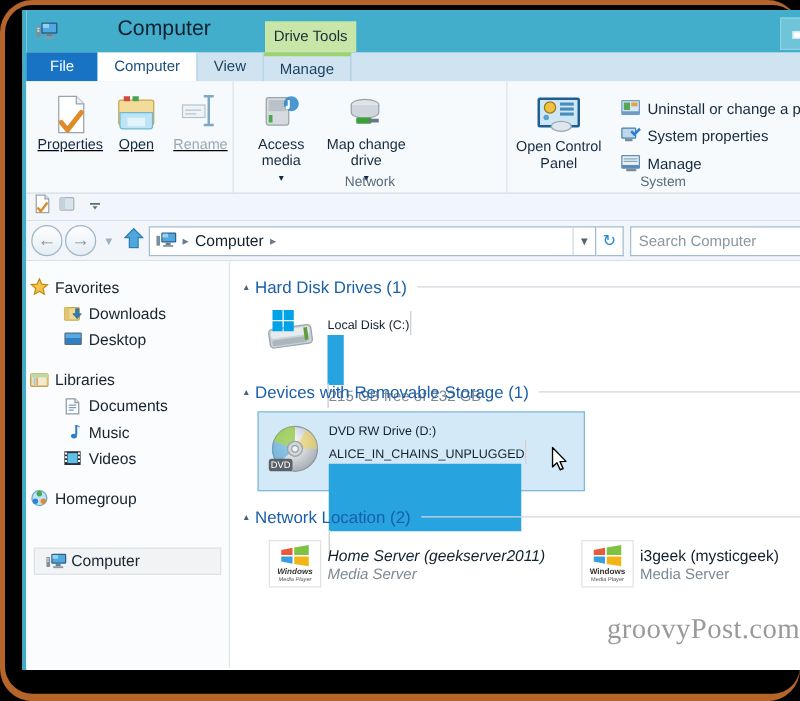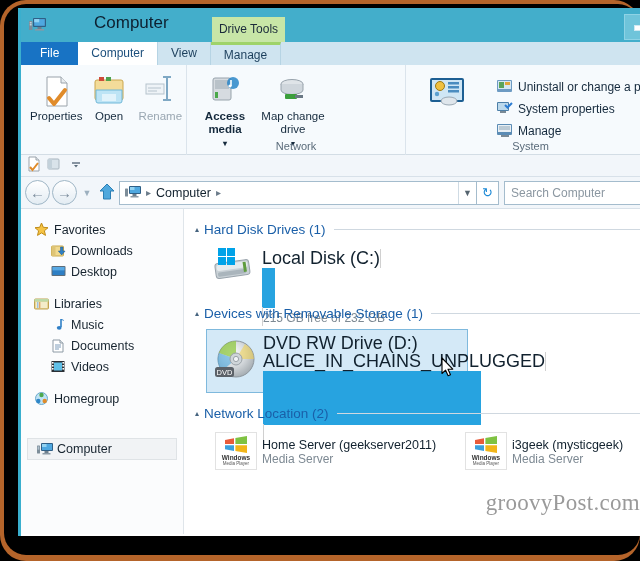--- a/index.html
+++ b/index.html
@@ -252,21 +252,21 @@
     background: #fbfcfd;
     border-right: 1px solid #dfe5ea;
     padding-top: 10px;
     position: relative;
   }
   .navrow {
     height: 21px;
     display: flex; align-items: center;
     font-size: 12.5px;
     color: #17242f;
-    padding-left: 13px;
+    padding-left: 3px;
     cursor: pointer;
     white-space: nowrap;
   }
   .navrow.child { padding-left: 30px; }
   .navrow .nico { width: 20px; height: 16px; display:flex; align-items:center; }
   .navrow.selected {
     background: #f1f3f5;
     border: 1px solid #dfe3e6;
     margin: 0 6px 0 6px;
     padding-left: 9px;
@@ -300,21 +300,21 @@
     padding: 3px 4px;
     cursor: default;
   }
   .tile.selected {
     background: #d4e9f7;
     border: 1px solid #7fb9dd;
     width: 262px;
   }
   .tile .ticon { width: 52px; flex: 0 0 52px; display:flex; align-items:center; justify-content:center; }
   .tile .tinfo { flex: 1; padding-top: 2px; }
-  .tname { font-size: 18px; color: #11212e; line-height: 15px; }
+  .tname { font-size: 10px; color: #11212e; line-height: 15px; }
   .tsub { font-size: 12px; color: #7d8993; line-height: 15px; }
   .bar {
     height: 11px;
     background: #e6e6e6;
     border: 1px solid #d0d0d0;
     margin: 3px 0 3px 0;
     width: 188px;
   }
   .bar > i { display: block; height: 100%; background: #27a3e0; }
 
@@ -380,21 +380,21 @@
   <div class="tabstrip">
     <div class="tab file">File</div>
     <div class="tab active">Computer</div>
     <div class="tab">View</div>
     <div class="tab ctx">Manage</div>
     <div class="tab spacer"></div>
   </div>
 
   <div class="ribbon">
 
-    <div class="rgroup" style="width:166px;">
+    <div class="rgroup" style="width:166px;text-decoration:underline;">
       <div class="rg-items" style="padding-left:8px;">
         <div class="rbtn">
           <span class="ico">
             <svg width="34" height="36" viewBox="0 0 34 36">
               <path d="M8 3 h14 l6 6 v23 h-20 z" fill="#ffffff" stroke="#9aa3ab"></path>
               <path d="M22 3 v6 h6" fill="#e9edf0" stroke="#9aa3ab"></path>
               <path d="M10 24 l5 6 l11 -14" stroke="#e08b2a" stroke-width="4" fill="none" stroke-linecap="round" stroke-linejoin="round"></path>
             </svg>
           </span>
           <span class="lbl">Properties</span>
@@ -422,21 +422,21 @@
               <line x1="20" y1="26" x2="28" y2="26" stroke="#7fa8c4" stroke-width="2"></line>
             </svg>
           </span>
           <span class="lbl">Rename</span>
         </div>
       </div>
     </div>
 
     <div class="rgroup" style="width:219px;">
       <div class="rg-items" style="padding-left:6px;">
-        <div class="rbtn" style="width:64px;font-weight:bold;">
+        <div class="rbtn" style="width:64px;">
           <span class="ico">
             <svg width="36" height="36" viewBox="0 0 36 36">
               <rect x="6" y="4" width="18" height="22" rx="2" fill="#d6dbe0" stroke="#98a3ac"></rect>
               <rect x="8" y="6" width="14" height="9" fill="#b9c2c9"></rect>
               <rect x="8" y="18" width="3" height="6" fill="#4aa84a"></rect>
               <circle cx="26" cy="9" r="6" fill="#2a86c8" opacity="0.85"></circle>
               <path d="M24 6 v6" stroke="#fff" stroke-width="1.6"></path>
               <circle cx="23" cy="12" r="1.6" fill="#fff"></circle>
             </svg>
           </span>
@@ -467,20 +467,21 @@
               <rect x="3" y="2" width="34" height="24" rx="2" fill="#1d5f93"></rect>
               <rect x="5" y="4" width="30" height="20" fill="#cfe6f5"></rect>
               <circle cx="13" cy="10" r="4.5" fill="#f0c040" stroke="#9c7a16"></circle>
               <rect x="21" y="6" width="11" height="2.5" fill="#4a8cc0"></rect>
               <rect x="21" y="10" width="11" height="2.5" fill="#4a8cc0"></rect>
               <rect x="21" y="14" width="11" height="2.5" fill="#4a8cc0"></rect>
               <circle cx="10" cy="18" r="2.2" fill="#5aa0d0"></circle>
               <ellipse cx="22" cy="25" rx="8" ry="4" fill="#dfe6ec" stroke="#9aa8b4"></ellipse>
             </svg>
           </span>
+          <span class="lbl">Open Control Panel</span>
         </div>
         <div class="syslist">
           <div class="sysitem">
             <span class="ico">
               <svg width="18" height="16" viewBox="0 0 18 16">
                 <rect x="1" y="2" width="15" height="12" rx="1" fill="#6d9bc3"></rect>
                 <rect x="2" y="3" width="13" height="8" fill="#d5e7f3"></rect>
                 <rect x="3" y="4" width="5" height="6" fill="#5aa45a"></rect>
                 <rect x="9" y="4" width="5" height="3" fill="#e0a53c"></rect>
               </svg>
@@ -614,38 +615,38 @@
             <rect x="2" y="5" width="11" height="6" fill="#f4ecc9"></rect>
             <rect x="3" y="5" width="1.4" height="6" fill="#9ec2e2"></rect>
             <rect x="5" y="5" width="1.4" height="6" fill="#e0a76a"></rect>
           </svg>
         </span>
         <span>Libraries</span>
       </div>
       <div class="navrow child">
         <span class="nico">
           <svg width="14" height="14" viewBox="0 0 14 14">
-            <path d="M10 1 v8" stroke="#2f7fc6" stroke-width="1.6"></path>
-            <path d="M10 1 c2 0.4 3 1 3 2 c-1 -0.6 -2 -0.9 -3 -1 z" fill="#2f7fc6"></path>
-            <ellipse cx="8.2" cy="9.8" rx="2.4" ry="1.9" fill="#2f7fc6"></ellipse>
-          </svg>
-        </span>
-        <span>Music</span>
-      </div>
-      <div class="navrow child">
-        <span class="nico">
-          <svg width="14" height="14" viewBox="0 0 14 14">
             <path d="M2 1 h7 l3 3 v9 h-10 z" fill="#fff" stroke="#8d9aa5"></path>
             <path d="M9 1 v3 h3" fill="#e4eaee" stroke="#8d9aa5"></path>
             <line x1="4" y1="6" x2="10" y2="6" stroke="#7f9dbb"></line>
             <line x1="4" y1="8" x2="10" y2="8" stroke="#7f9dbb"></line>
             <line x1="4" y1="10" x2="8" y2="10" stroke="#7f9dbb"></line>
           </svg>
         </span>
         <span>Documents</span>
+      </div>
+      <div class="navrow child">
+        <span class="nico">
+          <svg width="14" height="14" viewBox="0 0 14 14">
+            <path d="M10 1 v8" stroke="#2f7fc6" stroke-width="1.6"></path>
+            <path d="M10 1 c2 0.4 3 1 3 2 c-1 -0.6 -2 -0.9 -3 -1 z" fill="#2f7fc6"></path>
+            <ellipse cx="8.2" cy="9.8" rx="2.4" ry="1.9" fill="#2f7fc6"></ellipse>
+          </svg>
+        </span>
+        <span>Music</span>
       </div>
       <div class="navrow child">
         <span class="nico">
           <svg width="14" height="13" viewBox="0 0 14 13">
             <rect x="0.5" y="1" width="13" height="11" fill="#2a2f35"></rect>
             <rect x="3" y="2.5" width="8" height="8" fill="#5fc0e8"></rect>
             <rect x="1" y="2" width="1.6" height="1.6" fill="#fff"></rect>
             <rect x="1" y="5" width="1.6" height="1.6" fill="#fff"></rect>
             <rect x="1" y="8" width="1.6" height="1.6" fill="#fff"></rect>
             <rect x="11.4" y="2" width="1.6" height="1.6" fill="#fff"></rect>
@@ -759,21 +760,21 @@
           </span>
         </div>
       </div>
 
       <div class="grouphdr">
         <span class="tri">▴</span>
         <span>Network Location (2)</span>
         <span class="gline"></span>
       </div>
       <div class="tiles">
-        <div class="tile" style="width:250px;">
+        <div class="tile" style="width:250px;font-style:italic;">
           <span class="ticon">
             <span class="wmp-logo">
               <svg width="26" height="18" viewBox="0 0 26 18">
                 <path d="M2 4 L11 2.2 V8 H2 Z" fill="#e85b3a"></path>
                 <path d="M12.4 1.9 L24 0 V8 H12.4 Z" fill="#7fc242"></path>
                 <path d="M2 9.2 H11 V15 L2 13.2 Z" fill="#3aa0dd"></path>
                 <path d="M12.4 9.2 H24 V17 L12.4 15.1 Z" fill="#f2b518"></path>
               </svg>
               <span class="wmp-text1">Windows</span>
               <span class="wmp-text2">Media Player</span>

